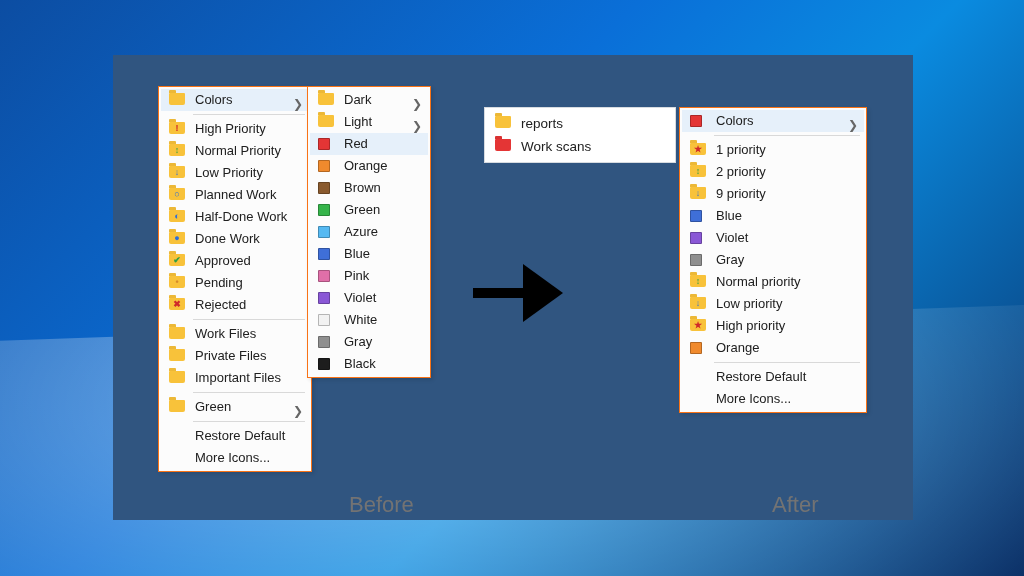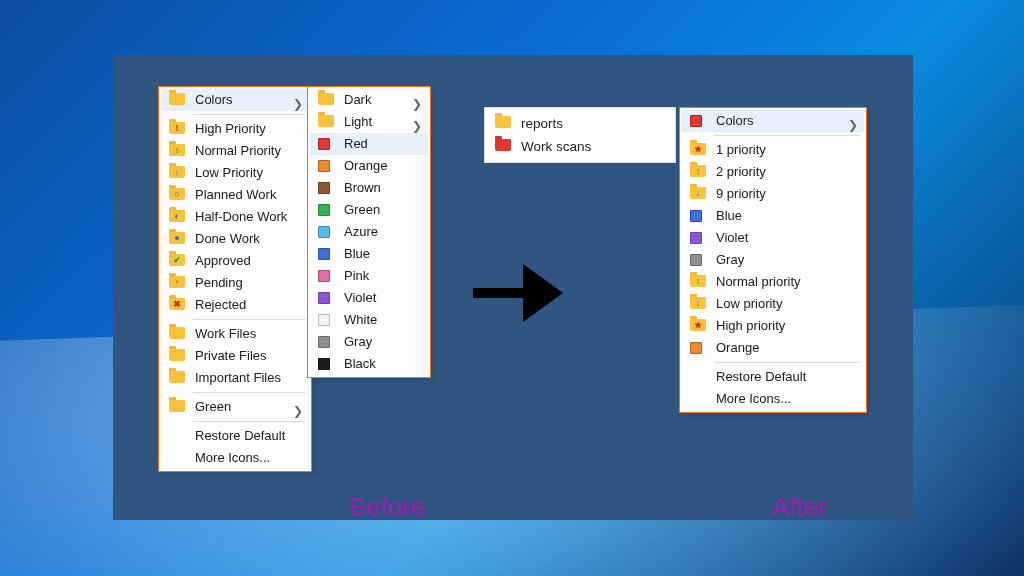--- a/index.html
+++ b/index.html
@@ -23,22 +23,22 @@
     transform: rotate(-2deg);
   }
   .panel {
     position: absolute;
     left: 113px; top: 55px;
     width: 800px; height: 465px;
     background: #305580;
   }
   .label {
     position: absolute;
-    color: #a21caf;
-    font-size: 26px;
+    color: #737373;
+    font-size: 22px;
     font-weight: 300;
   }
 
   
   .menu {
     position: absolute;
     background: #fcfcfc;
     border: 1px solid #f97316;
     padding: 2px;
     box-shadow: 2px 2px 4px rgba(0,0,0,0.12);

